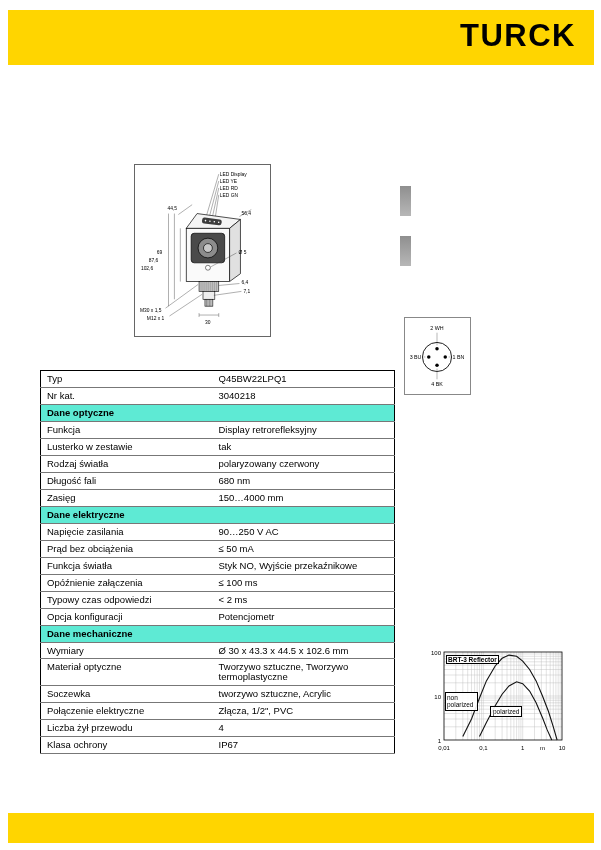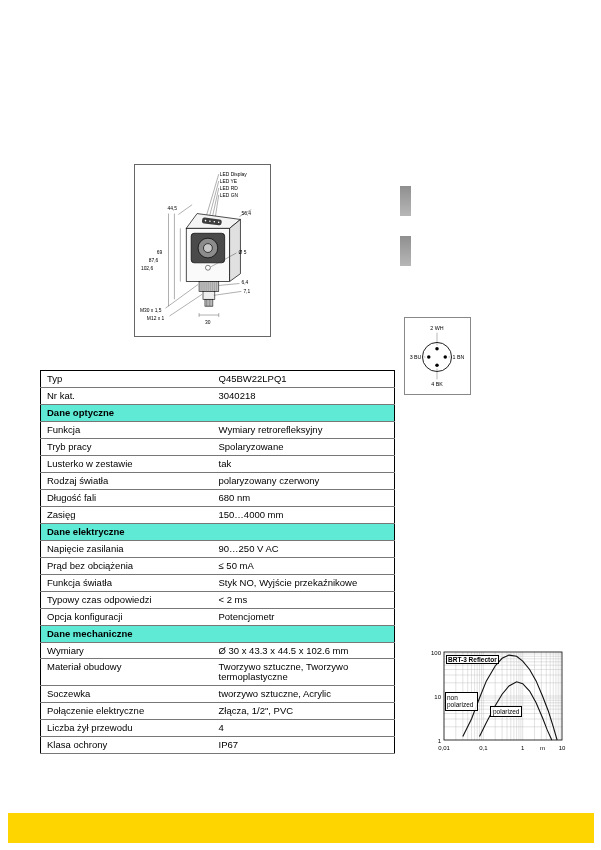--- a/index.html
+++ b/index.html
@@ -33,20 +33,23 @@
   .chart .anno { position:absolute; font-size:6.5px; line-height:1.15; background:rgba(255,255,255,0.9); }
   .anno-title { left:28px; top:9px; font-weight:bold; font-size:7px; border:1px solid #000; padding:0 1px; }
   .anno-non   { left:27px; top:46px; width:33px; border:1px solid #000; padding:1px; }
   .anno-pol   { left:72px; top:60px; border:1px solid #000; padding:1px 2px; }
 </style>
 </head>
 <body>
 
 <div class="page">
 
+  <div class="topbar">
+    <div class="brand">TURCK</div>
+  </div>
 
   <div class="drawing">
     <svg viewBox="0 0 137 173">
       <g stroke="#333" stroke-width="0.4" fill="none">
         <path d="M85 9 L72 53 M85 16 L75 54 M85 23 L78 55 M85 30 L81 56"></path>
       </g>
       <g stroke="#000" stroke-width="0.7">
         <polygon points="52,64 63,49 107,55 96,64" fill="#f4f4f4"></polygon>
         <polygon points="96,64 107,55 107,110 96,118" fill="#e0e0e0"></polygon>
         <rect x="52" y="64" width="44" height="54" fill="#fafafa"></rect>
@@ -120,25 +123,21 @@
         </tr>
         <tr>
           <td class="k">Nr kat.</td>
           <td class="v">3040218</td>
         </tr>
         <tr class="section">
           <td colspan="2">Dane optyczne</td>
         </tr>
         <tr>
           <td class="k">Funkcja</td>
-          <td class="v">Wymiary retrorefleksyjny</td>
-        </tr>
-        <tr>
-          <td class="k">Tryb pracy</td>
-          <td class="v">Spolaryzowane</td>
+          <td class="v">Display retrorefleksyjny</td>
         </tr>
         <tr>
           <td class="k">Lusterko w zestawie</td>
           <td class="v">tak</td>
         </tr>
         <tr>
           <td class="k">Rodzaj światła</td>
           <td class="v">polaryzowany czerwony</td>
         </tr>
         <tr>
@@ -158,36 +157,40 @@
         </tr>
         <tr>
           <td class="k">Prąd bez obciążenia</td>
           <td class="v">≤ 50 mA</td>
         </tr>
         <tr>
           <td class="k">Funkcja światła</td>
           <td class="v">Styk NO, Wyjście przekaźnikowe</td>
         </tr>
         <tr>
+          <td class="k">Opóźnienie załączenia</td>
+          <td class="v">≤ 100 ms</td>
+        </tr>
+        <tr>
           <td class="k">Typowy czas odpowiedzi</td>
           <td class="v">&lt; 2  ms</td>
         </tr>
         <tr>
           <td class="k">Opcja konfiguracji</td>
           <td class="v">Potencjometr</td>
         </tr>
         <tr class="section">
           <td colspan="2">Dane mechaniczne</td>
         </tr>
         <tr>
           <td class="k">Wymiary</td>
           <td class="v">Ø 30 x 43.3 x 44.5 x 102.6  mm</td>
         </tr>
         <tr>
-          <td class="k">Materiał obudowy</td>
+          <td class="k">Materiał optyczne</td>
           <td class="v">Tworzywo sztuczne, Tworzywo termoplastyczne</td>
         </tr>
         <tr>
           <td class="k">Soczewka</td>
           <td class="v">tworzywo sztuczne, Acrylic</td>
         </tr>
         <tr>
           <td class="k">Połączenie elektryczne</td>
           <td class="v">Złącza, 1/2", PVC</td>
         </tr>

